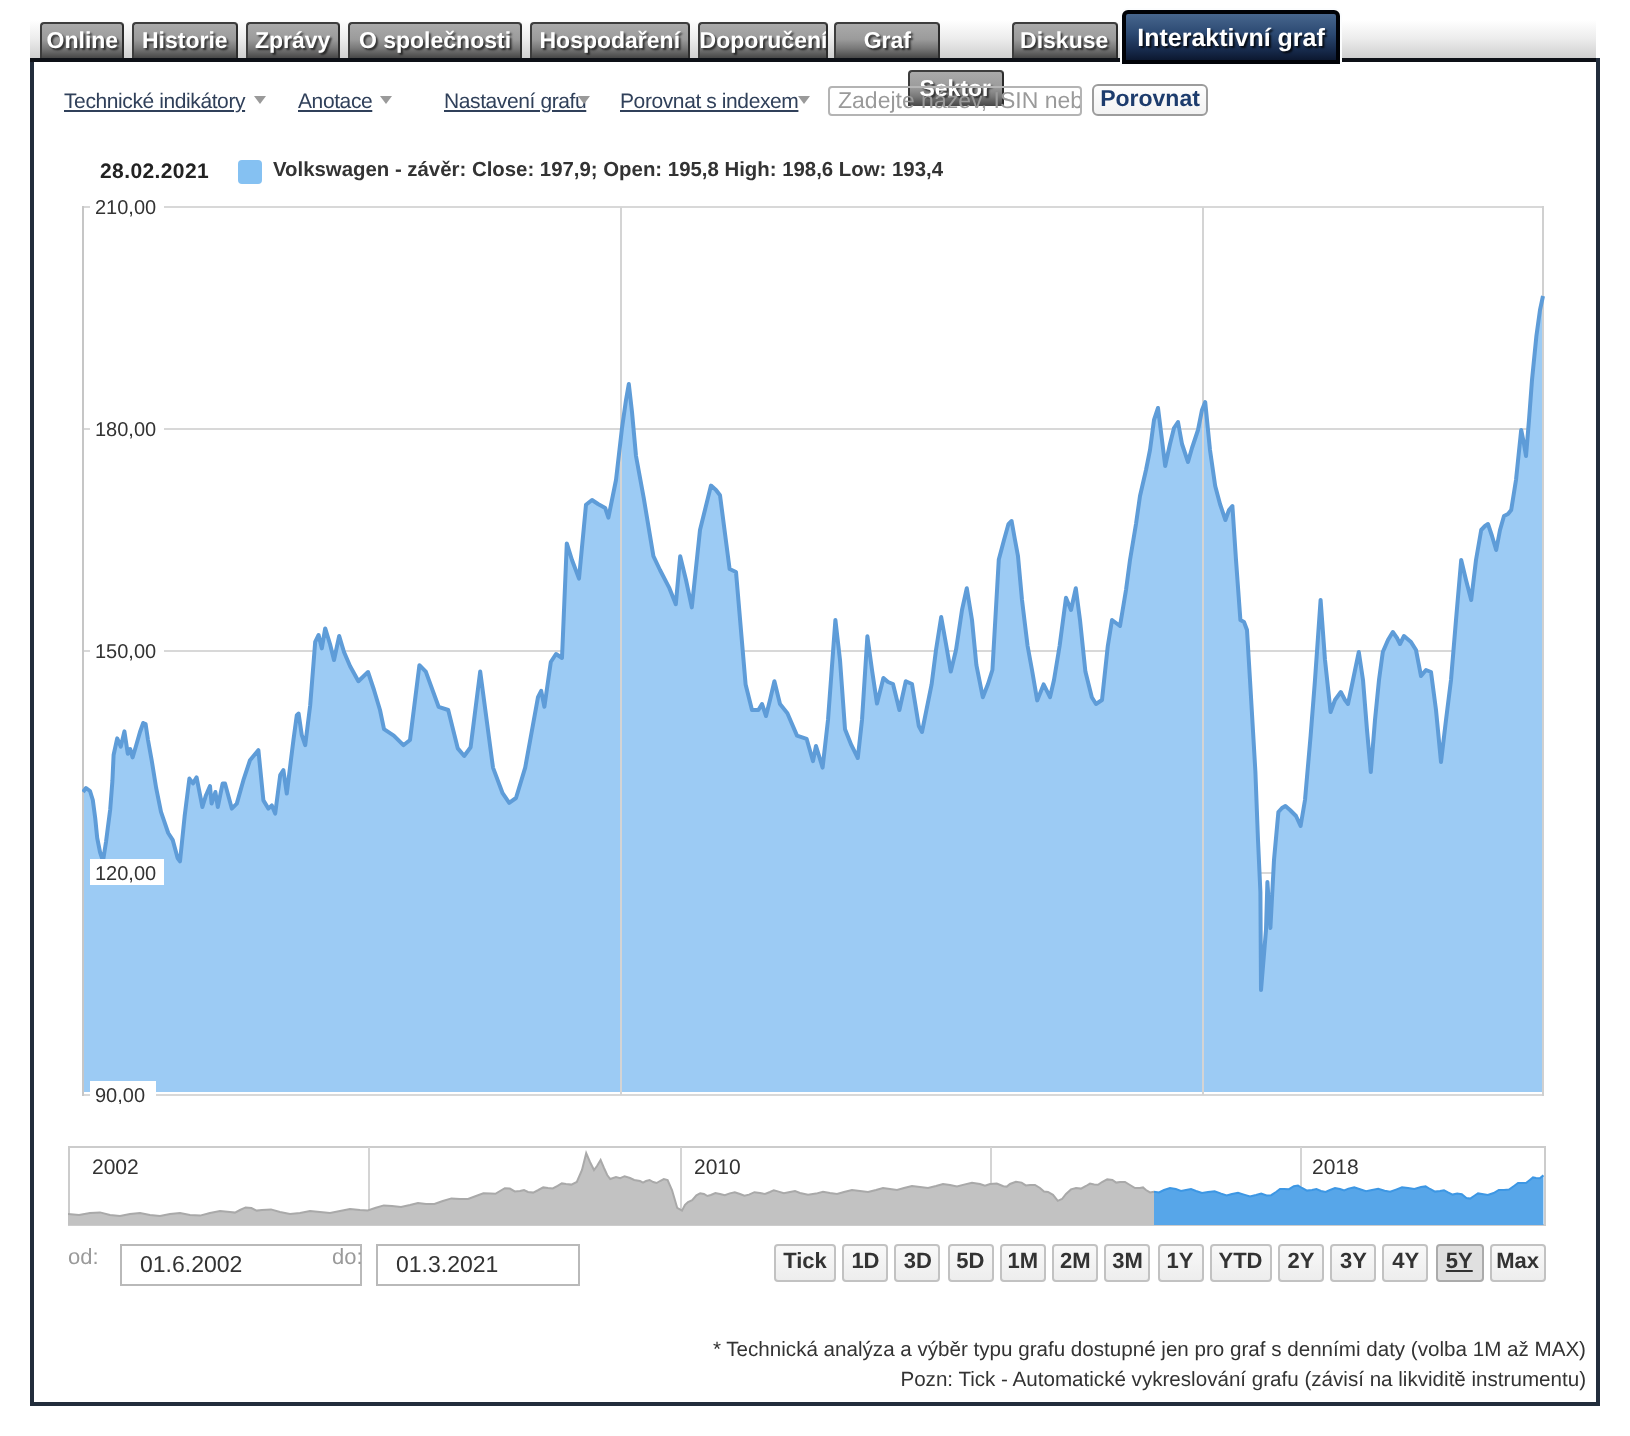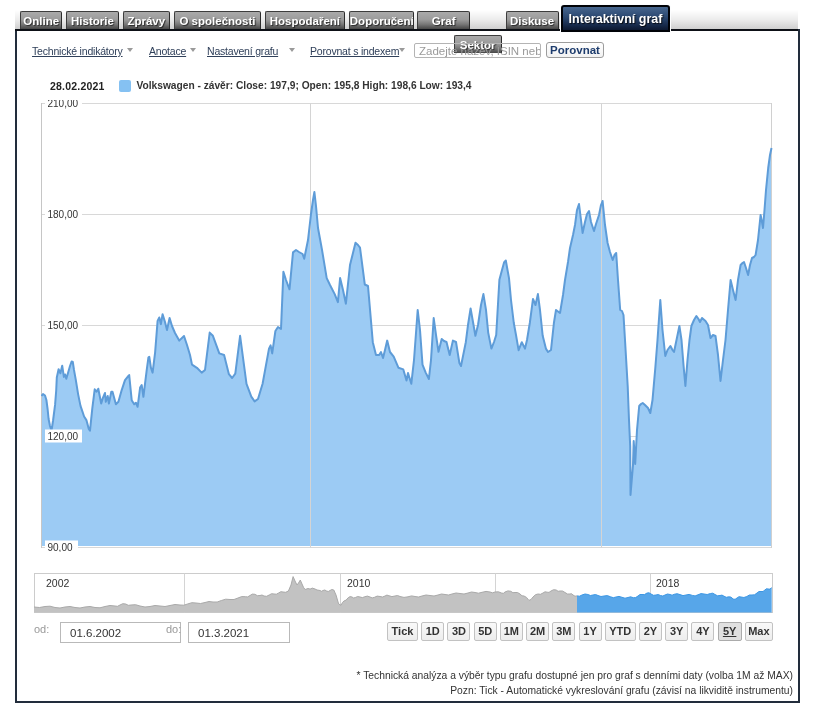--- a/index.html
+++ b/index.html
@@ -68,21 +68,21 @@
 <div class="tab" style="left:348.8px; width:64.9px;">Doporučení</div>
 <div class="tab" style="left:417.2px; width:53px;">Graf</div>
 <div class="tab" style="left:453.7px; width:47.9px;margin-top:24px;">Sektor</div>
 <div class="tab" style="left:505.6px; width:53px;">Diskuse</div>
 <div id="tabactive">Interaktivní graf</div>
 
 <span class="tlink" style="left:32px;">Technické indikátory</span>
 <span class="tri" style="left:127px;"></span>
 <span class="tlink" style="left:149px;">Anotace</span>
 <span class="tri" style="left:190px;"></span>
-<span class="tlink" style="left:207px;">Nastavení grafu</span>
+<span class="tlink" style="left:222px;">Nastavení grafu</span>
 <span class="tri" style="left:289px;"></span>
 <span class="tlink" style="left:310px;">Porovnat s indexem</span>
 <span class="tri" style="left:399px;"></span>
 <div id="cmpinput" class="abs">Zadejte název, ISIN nebo</div>
 <div id="cmpbtn" class="abs">Porovnat</div>
 
 <div id="lgdate" class="abs">28.02.2021</div>
 <div id="lgsq" class="abs"></div>
 <div id="lgtext" class="abs">Volkswagen - závěr: Close: 197,9; Open: 195,8 High: 198,6 Low: 193,4</div>
 

